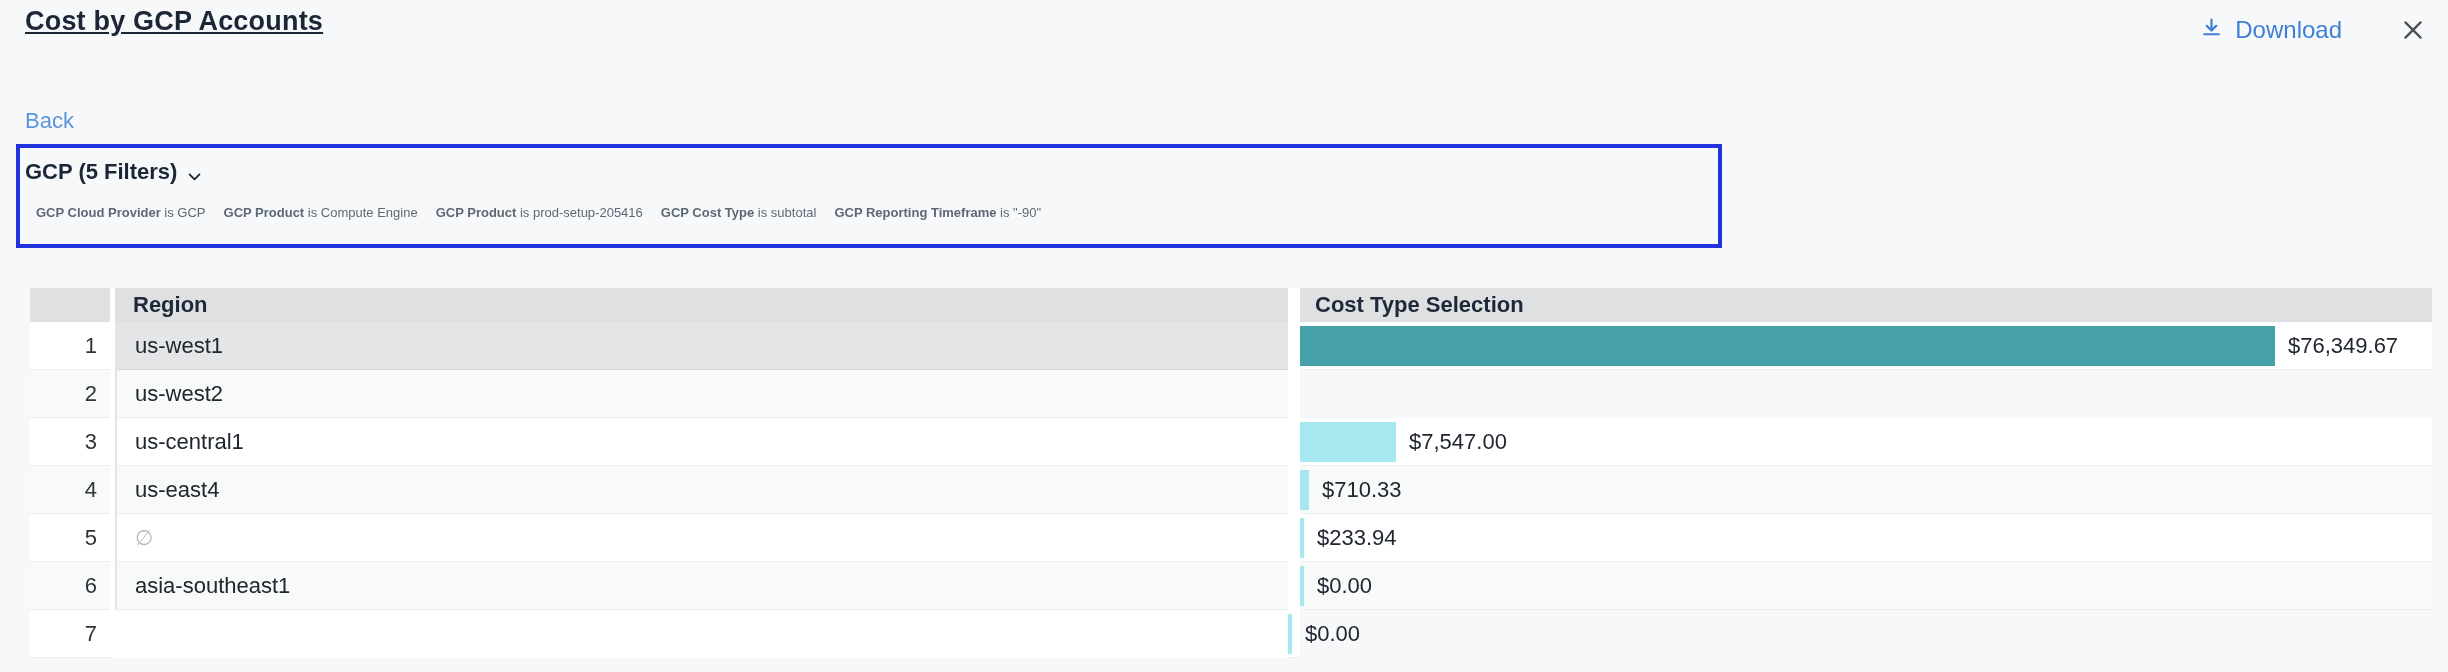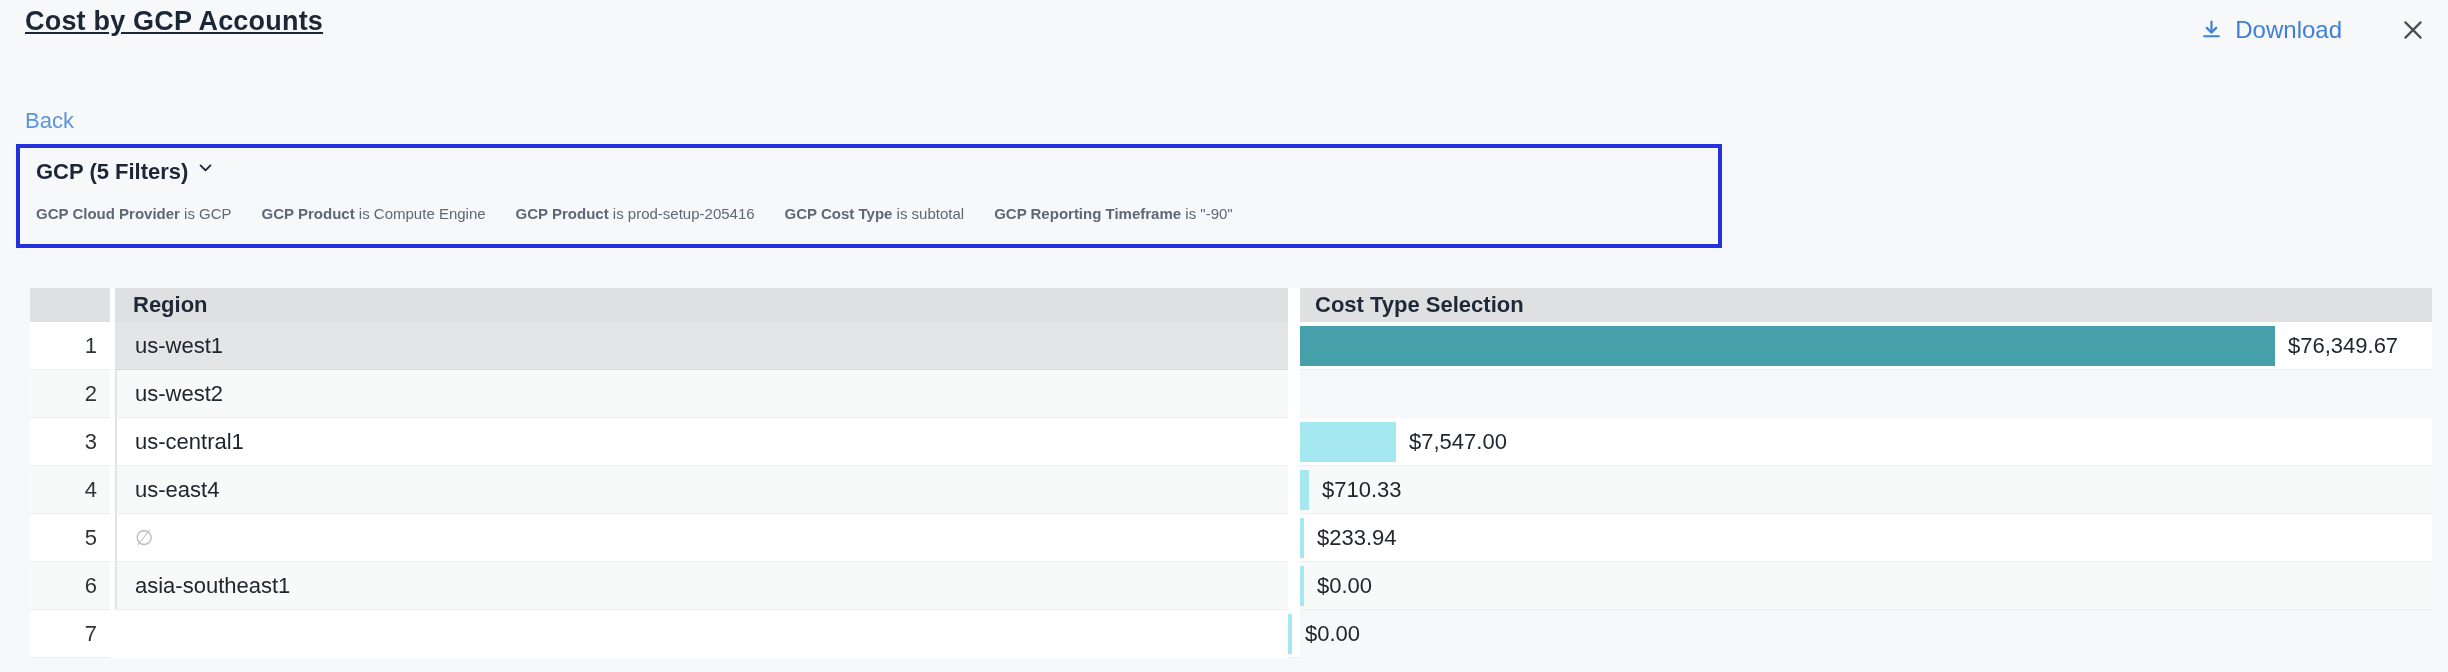--- a/index.html
+++ b/index.html
@@ -11,41 +11,41 @@
   }
   .page-title{
     position:absolute;left:25px;top:6px;margin:0;
     font-size:27px;font-weight:700;color:#1b2637;letter-spacing:.2px;text-decoration:underline;
   }
   .topbar-right{
     position:absolute;right:22px;top:8px;height:44px;
     display:flex;align-items:center;gap:58px;
   }
   .download-btn{
-    display:flex;align-items:center;gap:11px;cursor:pointer;
+    display:flex;gap:11px;cursor:pointer;
     color:var(--accent,#3e7fd7);font-size:24px;font-weight:500;
   }
   .close-btn{display:flex;align-items:center;cursor:pointer;}
   .back-link{
     position:absolute;left:25px;top:108px;
     font-size:22px;color:var(--back-blue,#5b95de);cursor:pointer;text-decoration:none;
   }
   .filter-box{
     position:absolute;left:16px;top:144px;width:1706px;height:104px;
     border:4px solid var(--box-blue,#2233dd);box-sizing:border-box;
   }
   .filter-summary{
-    position:absolute;left:16px;top:11px;
-    display:flex;align-items:flex-start;gap:9px;cursor:pointer;
+    position:absolute;left:5px;top:11px;
+    display:flex;align-items:flex-end;gap:9px;cursor:pointer;
     font-size:22px;font-weight:700;color:#1b2637;
   }
   .filter-items{
     position:absolute;left:16px;top:57px;
-    display:flex;gap:30px;white-space:nowrap;
-    font-size:15px;color:#5d6876;
+    display:flex;gap:18px;white-space:nowrap;
+    font-size:13px;color:#5d6876;
   }
   .fitem .fname{font-weight:700;}
   .cost-table{position:absolute;left:30px;top:268px;width:2402px;margin-top:20px;}
   .trow{display:grid;grid-template-columns:80px 5px 1173px 12px 1132px;}
   .thead{height:34px;}
   .thead .th{
     background:var(--header-gray,#dfe0e2);
     font-size:22px;font-weight:700;color:#1d2939;
     line-height:34px;box-sizing:border-box;
   }

